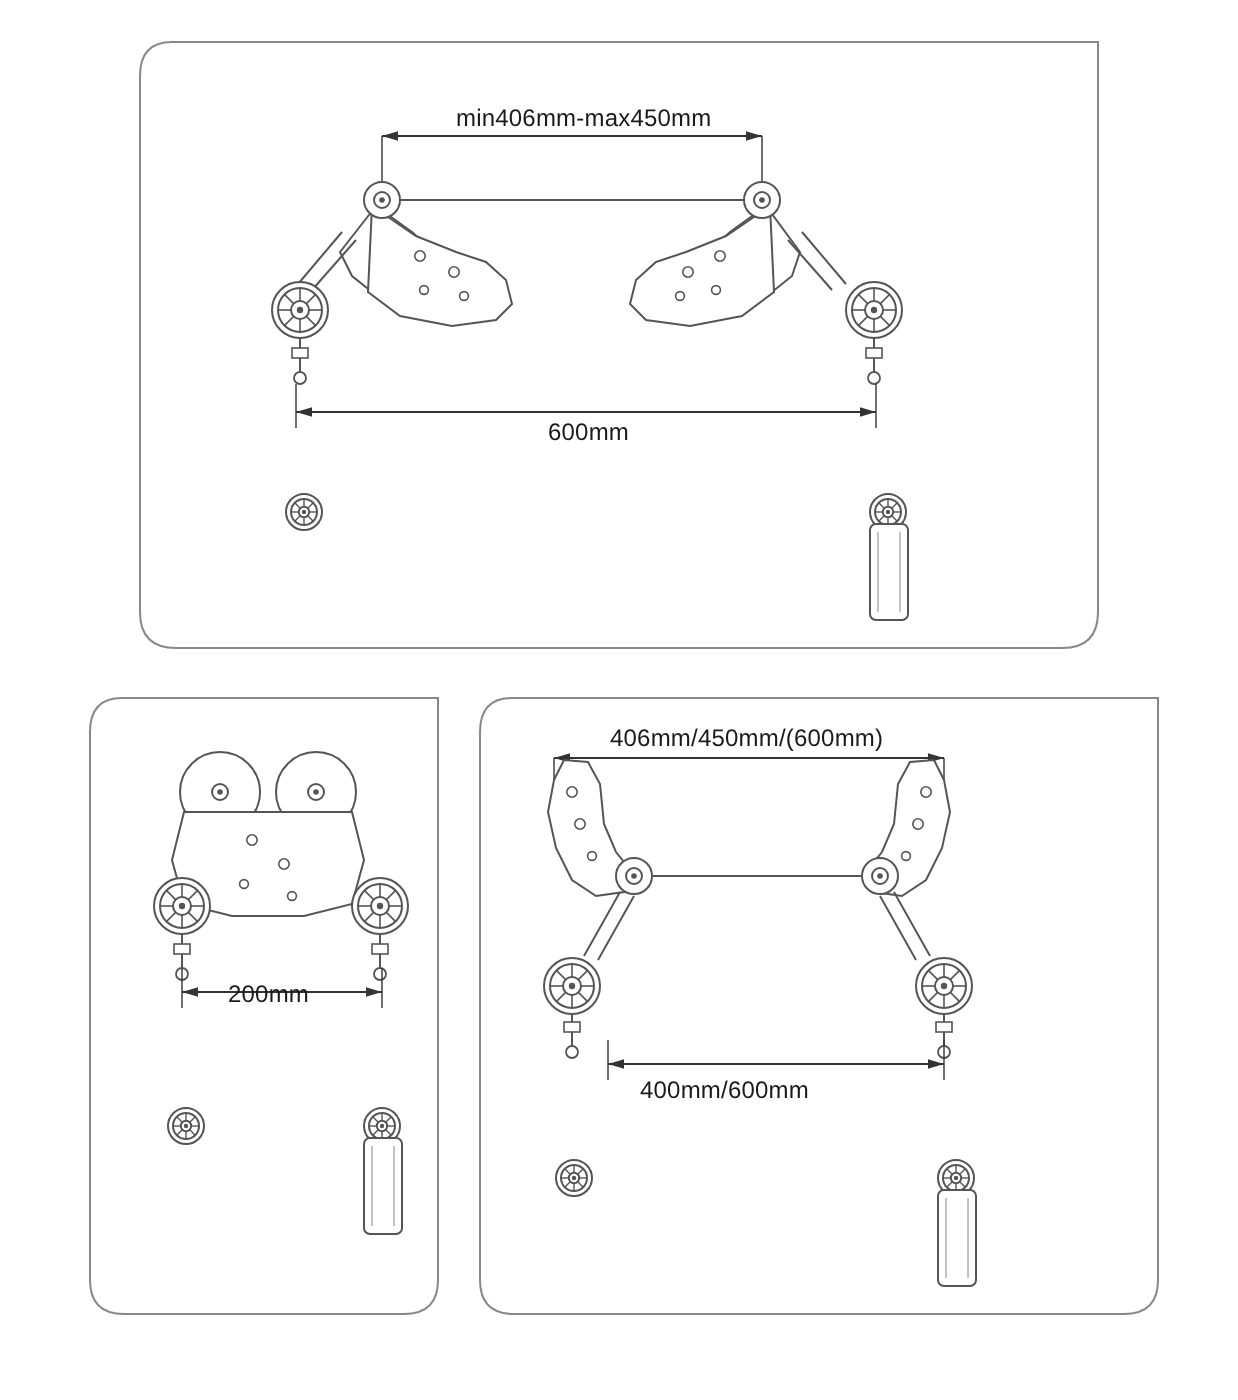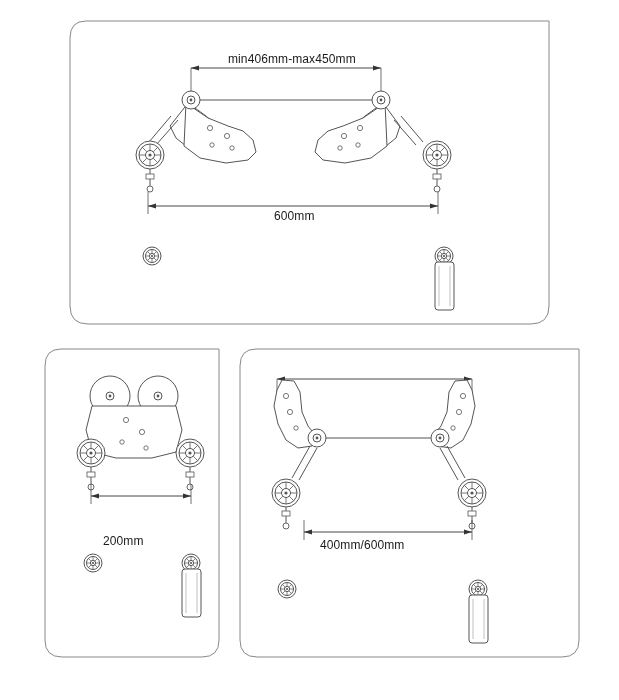--- a/index.html
+++ b/index.html
@@ -226,18 +226,19 @@
       <rect x="469" y="595" width="19" height="48" rx="3" fill="#ffffff" stroke="#555" stroke-width="1"></rect>
       <line x1="473" y1="599" x2="473" y2="639" stroke="#999" stroke-width="0.6"></line>
       <line x1="484" y1="599" x2="484" y2="639" stroke="#999" stroke-width="0.6"></line>
     </g>
   </svg>
 
   <div class="dim-label" style="left:228px; top:52px;">min406mm-max450mm</div>
 
   <div class="dim-label" style="left:274px; top:189px;margin-top:20px;">600mm</div>
 
-  <div class="dim-label" style="left:103px; top:490px;margin-top:44px;">200mm</div>
-
+  <div class="dim-label" style="left:114px; top:490px;">200mm</div>
+
+  <div class="dim-label" style="left:305px; top:362px;">406mm/450mm/(600mm)</div>
 
   <div class="dim-label" style="left:320px; top:538px;">400mm/600mm</div>
 
 </div>
 
 </body></html>

